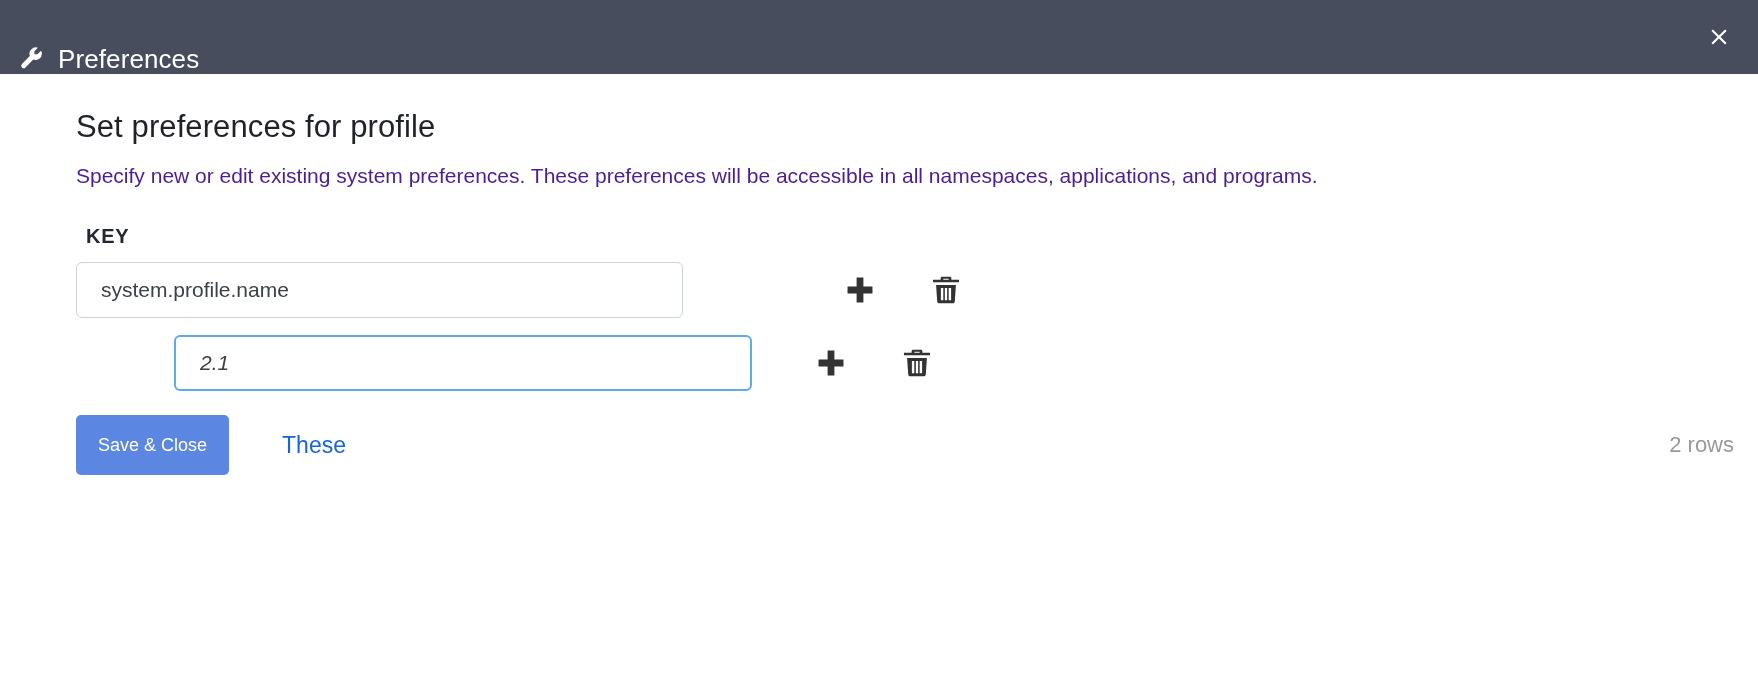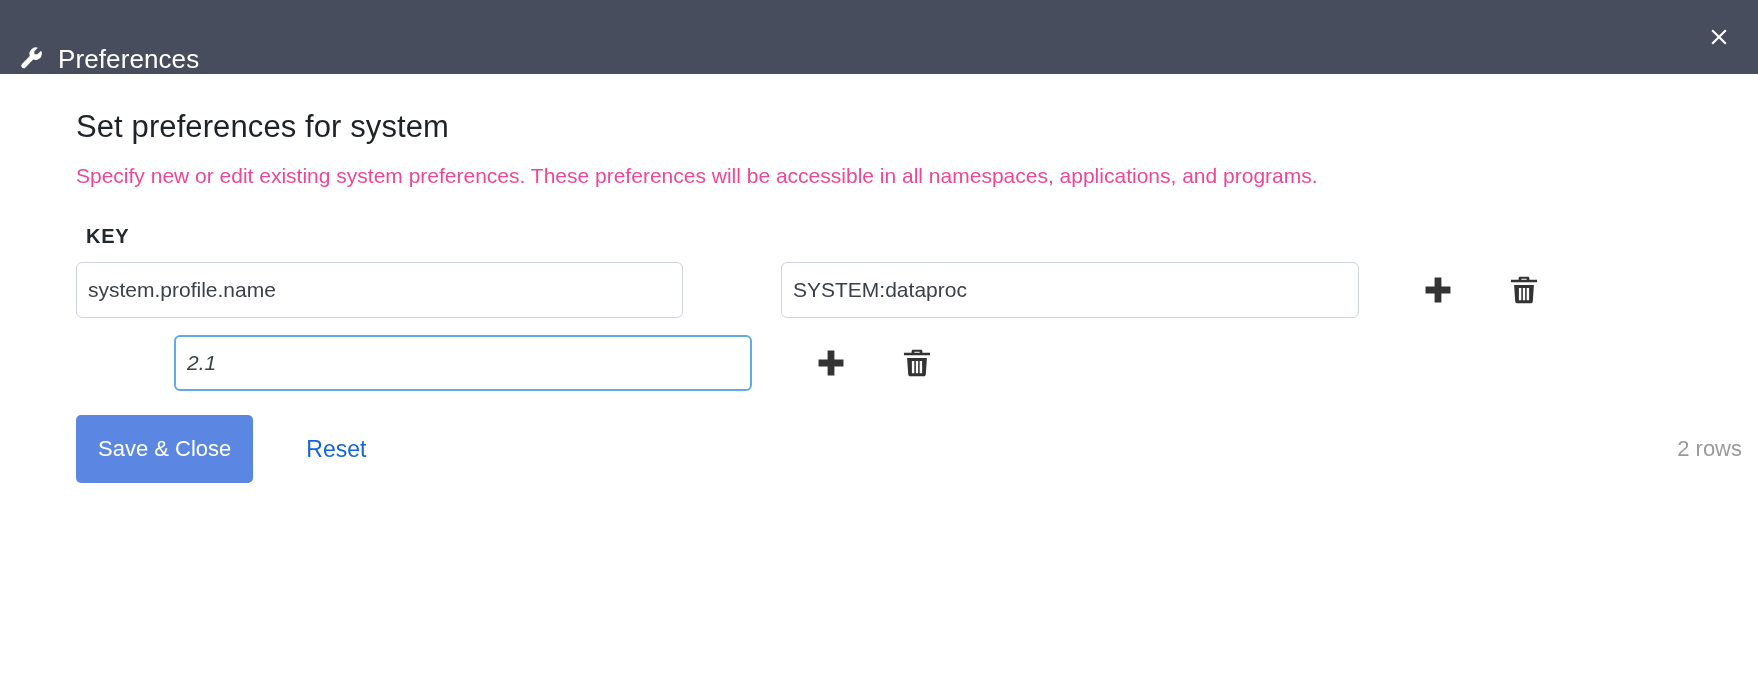--- a/index.html
+++ b/index.html
@@ -70,21 +70,21 @@
     font-size: 31px;
     font-weight: 400;
     color: #1f2329;
     margin: 0 0 16px 0;
     line-height: 1.2;
     letter-spacing: 0.1px;
   }
   .page-desc {
     font-size: 21px;
     font-weight: 400;
-    color: #ec4899;
+    color: #4c1d95;
     line-height: 1.42;
     margin: 0;
     max-width: 1460px;
   }
 
   
   .pref-table {
     margin-top: 34px;
   }
   .table-head {
@@ -125,21 +125,21 @@
   .field {
     box-sizing: border-box;
     width: 100%;
     height: 56px;
     border: 1px solid #ced4da;
     border-radius: 6px;
     background: #ffffff;
     font-family: "Liberation Sans", sans-serif;
     font-size: 21px;
     color: #3b4149;
-    padding: 0 11px;
+    padding: 0 24px;
     outline: none;
   }
   .field.is-focused {
     border: 2px solid #61aae8;
     box-shadow: 0 0 0 0 rgba(0,0,0,0);
     font-style: italic;
   }
   .field::placeholder { color: #9aa2ab; }
 
   .row-actions {
@@ -166,45 +166,45 @@
     display: flex;
     align-items: center;
     margin-top: 24px;
   }
   .btn-primary {
     background: #5b87e3;
     color: #ffffff;
     border: none;
     border-radius: 5px;
     font-family: "Liberation Sans", sans-serif;
-    font-size: 22px;
+    font-size: 18px;
     font-weight: 400;
     padding: 0 22px;
-    height: 68px;
+    height: 60px;
     cursor: pointer;
     line-height: 56px;
   }
   .btn-link {
     background: none;
     border: none;
     color: #1465d8;
     font-family: "Liberation Sans", sans-serif;
     font-size: 23px;
     margin-left: 53px;
     cursor: pointer;
     padding: 0;
   }
   .row-count {
     margin-left: auto;
     margin-right: 0;
     color: #9a9a9a;
     font-size: 22px;
     width: 372px;
     text-align: right;
-    padding-right: 16px;
+    padding-right: 24px;
     box-sizing: border-box;
   }
 </style>
 </head>
 <body>
 
 <div class="titlebar">
   <div class="titlebar-left">
     <span class="wrench-icon">
       <svg viewBox="0 0 24 24" width="28" height="28" aria-hidden="true">
@@ -215,41 +215,38 @@
   </div>
   <div class="close-button">
     <svg viewBox="0 0 24 24" width="26" height="26" aria-hidden="true">
       <path fill="#ffffff" d="M19 6.4L17.6 5 12 10.6 6.4 5 5 6.4 10.6 12 5 17.6 6.4 19 12 13.4 17.6 19 19 17.6 13.4 12z"></path>
     </svg>
   </div>
 </div>
 
 <div class="content">
 
-  <h1 class="page-title">Set preferences for system</h1>
+  <h1 class="page-title">Set preferences for profile</h1>
   <p class="page-desc">Specify new or edit existing system preferences. These preferences will be accessible in all namespaces, applications, and programs.</p>
 
   <div class="pref-table">
 
     <div class="table-head">
       <div class="col-key">
         <span class="th">KEY</span>
       </div>
       <div class="col-gap"></div>
       <div class="col-actions"></div>
     </div>
 
     <div class="table-row">
       <div class="col-key">
         <input class="field" type="text" value="system.profile.name" style="">
       </div>
       <div class="col-gap"></div>
-      <div class="col-value">
-        <input class="field" type="text" value="SYSTEM:dataproc" style="">
-      </div>
       <div class="col-actions row-actions">
         <button class="icon-btn">
           <svg viewBox="0 0 24 24" width="34" height="34" aria-hidden="true">
             <path fill="#333333" d="M14.4 3.2h-4.8v6.4H3.2v4.8h6.4v6.4h4.8v-6.4h6.4V9.6h-6.4z"></path>
           </svg>
         </button>
         <button class="icon-btn">
           <svg viewBox="0 0 24 24" width="34" height="34" aria-hidden="true">
             <path fill="#333333" d="M9.2 2.6h5.6c.6 0 1 .5 1 1.1v1h5.4v1.9H2.8V4.7h5.4v-1c0-.6.4-1.1 1-1.1zm.9 2.1h3.8v-.6h-3.8v.6zM5 8.4h14l-.8 11.7c0 .8-.7 1.3-1.4 1.3H7.2c-.7 0-1.3-.5-1.4-1.3L5 8.4zm3.4 2.1v8.8h1.7v-8.8H8.4zm2.8 0v8.8h1.6v-8.8h-1.6zm2.7 0v8.8h1.7v-8.8h-1.7z"></path>
           </svg>
@@ -271,18 +268,18 @@
         <button class="icon-btn">
           <svg viewBox="0 0 24 24" width="34" height="34" aria-hidden="true">
             <path fill="#333333" d="M9.2 2.6h5.6c.6 0 1 .5 1 1.1v1h5.4v1.9H2.8V4.7h5.4v-1c0-.6.4-1.1 1-1.1zm.9 2.1h3.8v-.6h-3.8v.6zM5 8.4h14l-.8 11.7c0 .8-.7 1.3-1.4 1.3H7.2c-.7 0-1.3-.5-1.4-1.3L5 8.4zm3.4 2.1v8.8h1.7v-8.8H8.4zm2.8 0v8.8h1.6v-8.8h-1.6zm2.7 0v8.8h1.7v-8.8h-1.7z"></path>
           </svg>
         </button>
       </div>
     </div>
 
     <div class="footer">
       <button class="btn-primary">Save &amp; Close</button>
-      <button class="btn-link">Reset</button>
+      <button class="btn-link">These</button>
       <span class="row-count">2 rows</span>
     </div>
 
   </div>
 </div>
 
 </body></html>

